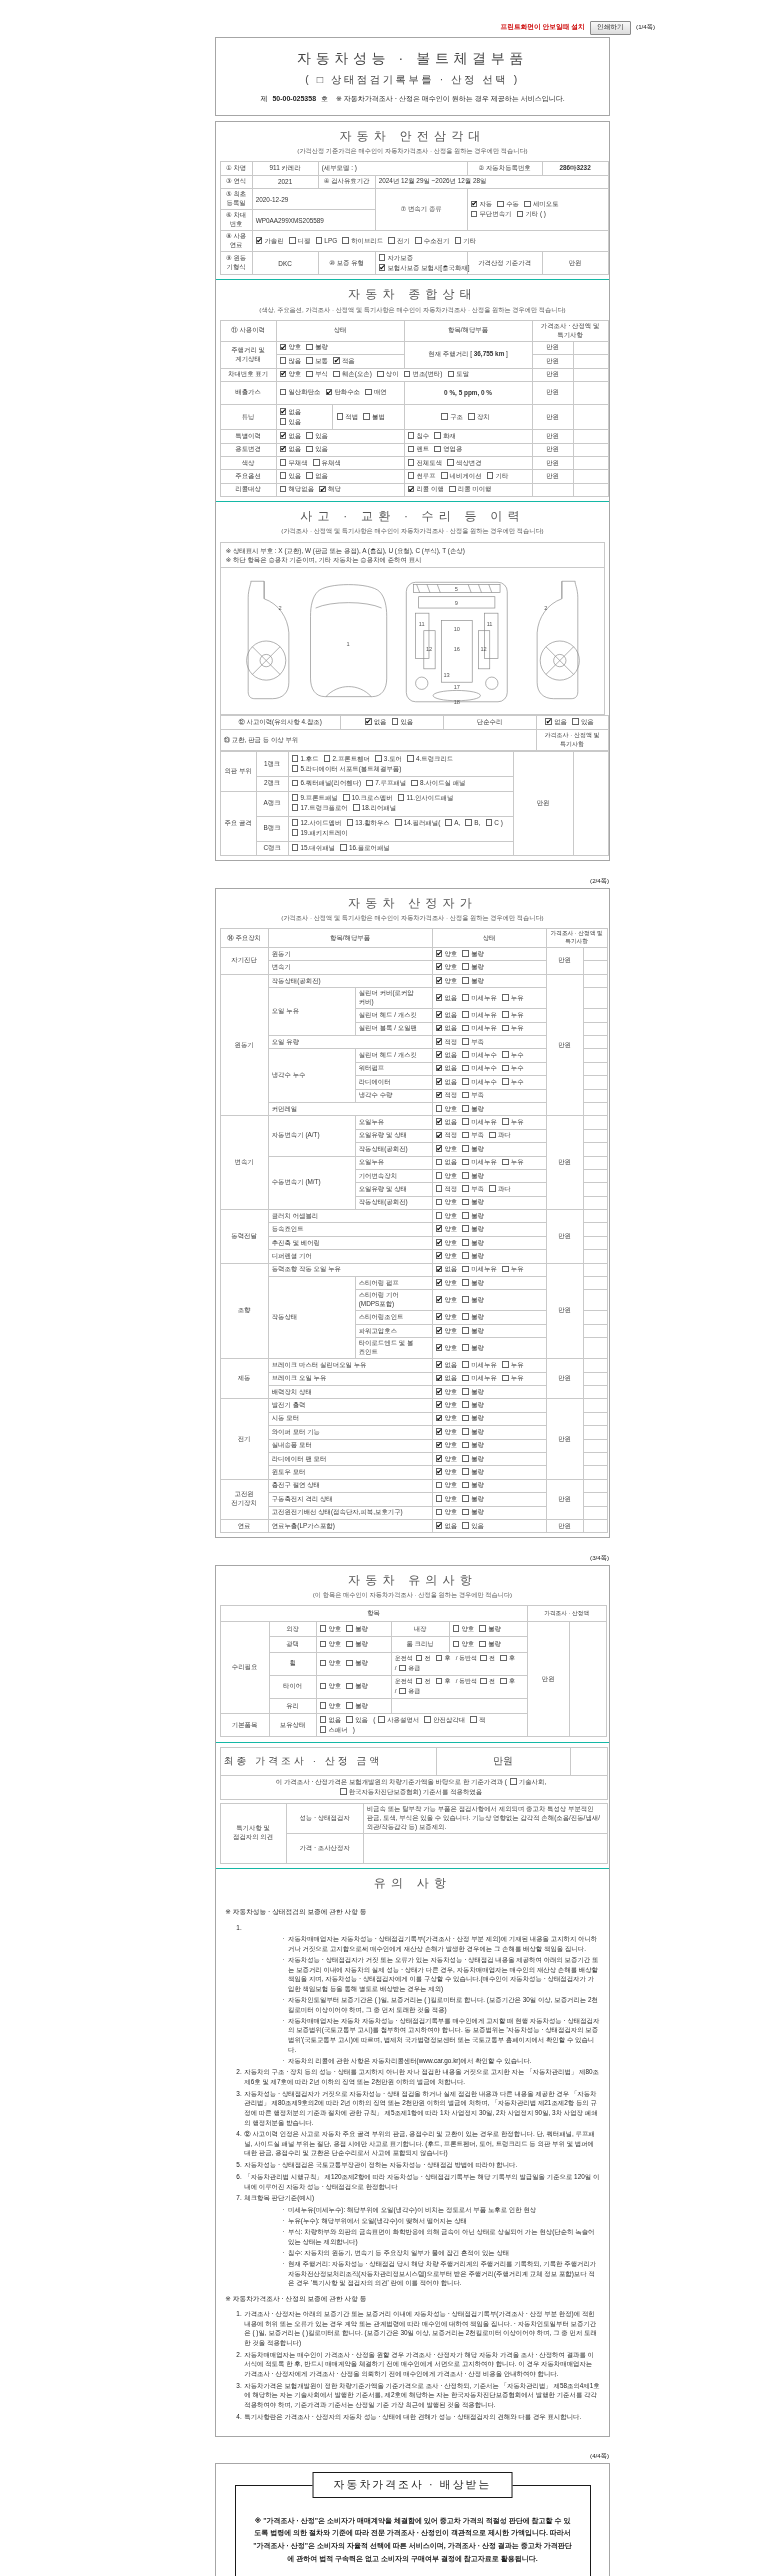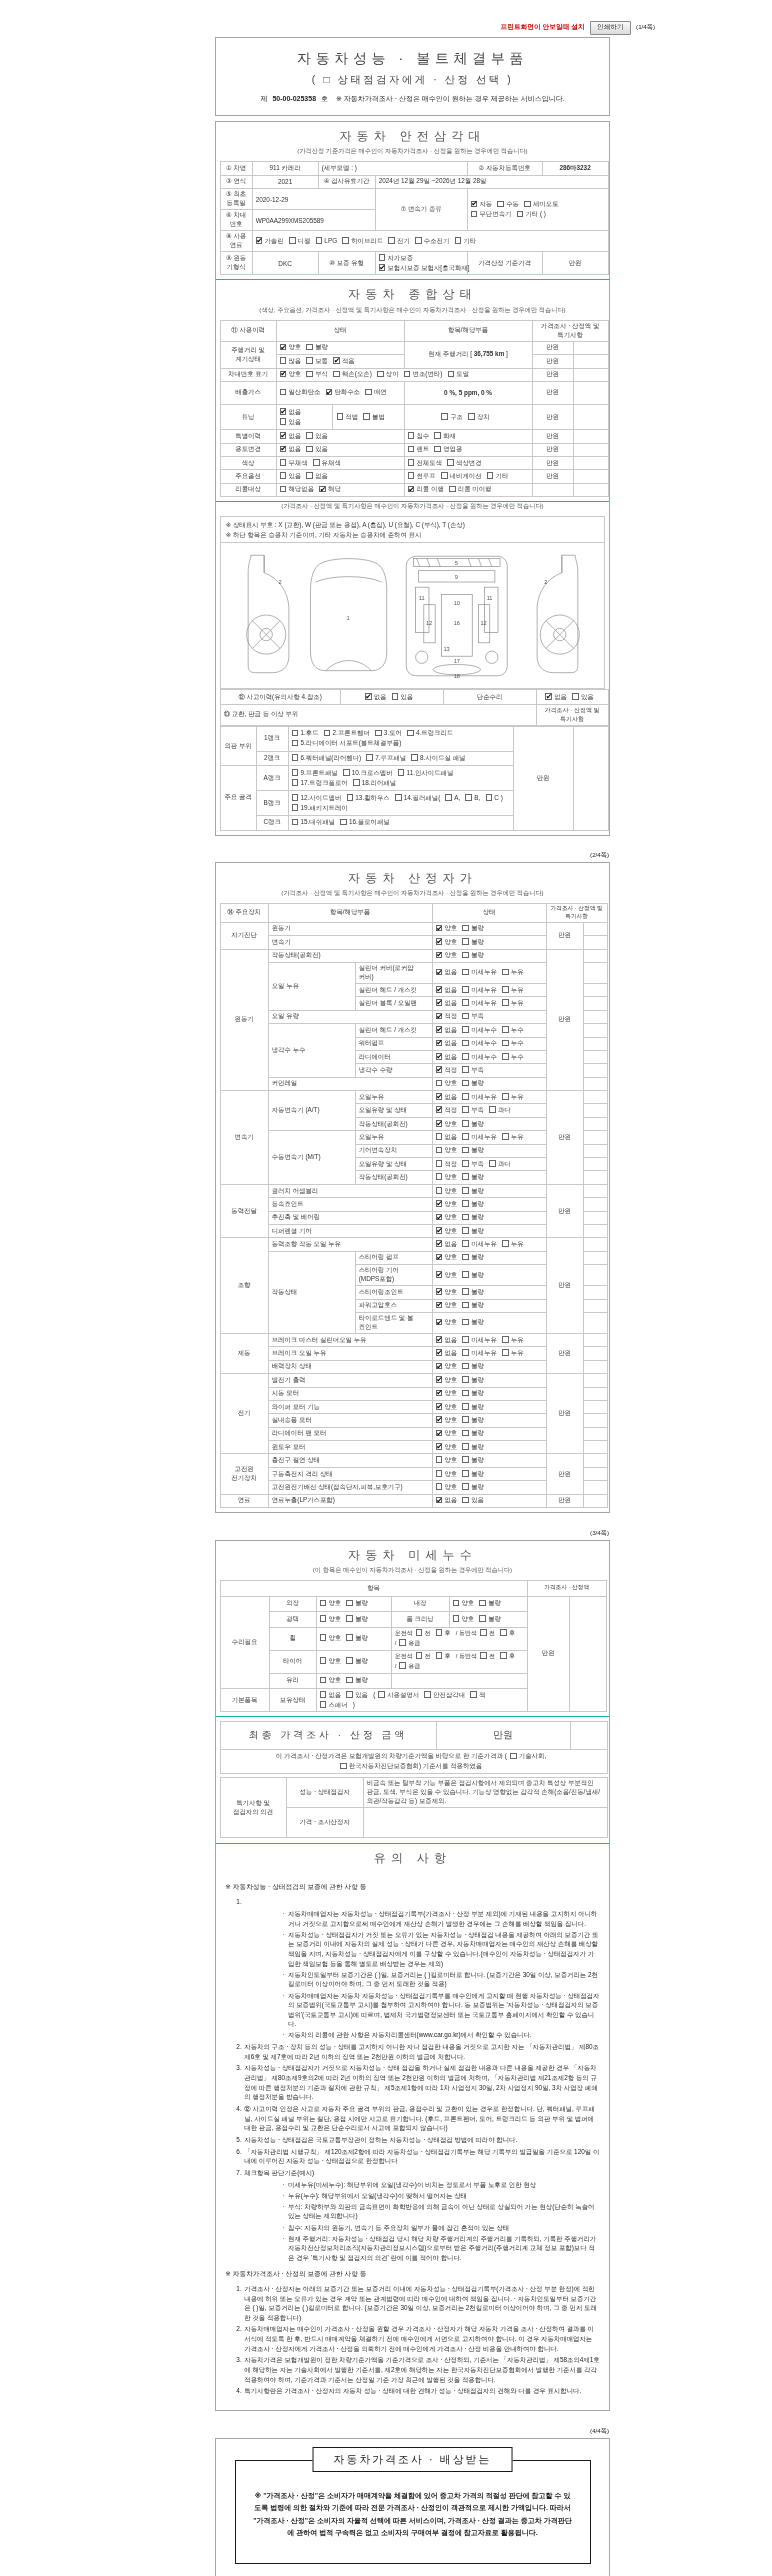--- a/index.html
+++ b/index.html
@@ -32,21 +32,21 @@
 .cb.on:after{content:"✔";position:absolute;left:-0.5px;top:-2.1px;font-size:7.7px;color:#000;font-weight:bold}
 .opt{display:inline-block;margin:0.5px 5.2px 0.5px 0;white-space:nowrap}
 .tx{display:inline-block;margin:0.5px 3.1px 0.5px 0}
 .split{display:flex;align-items:stretch;margin:-1px -3.1px;min-height:24px}
 .split>div{padding:2.1px 3.1px;display:flex;align-items:center;flex-wrap:wrap}
 .split>div+div{border-left:0.5px solid #c9c9c9}
 .stack .opt{display:block}
 .note-lines{border:0.5px solid #c9c9c9;border-bottom:none;padding:3.1px 5.2px;font-size:6.4px;line-height:1.45}
 .diagram-wrap{border:0.5px solid #c9c9c9;padding:5.2px 3.1px;text-align:center}
 .bigrow td{height:28px;font-size:9.8px;color:#444}
-.bigrow .flabel{letter-spacing:3.1px;text-align:center}
+.bigrow .flabel{letter-spacing:3.1px;text-align:left}
 .basisrow td{height:24px;text-align:center}
 .opiniontxt{font-size:6.2px;line-height:1.4}
 .notice{padding:7.2px 9.3px 12.4px;font-size:6.4px;line-height:1.5;color:#222}
 .nhead{margin:6.2px 0 5.2px;font-size:6.7px}
 .nitem{display:flex;gap:2.6px;margin:2.1px 0 2.1px 8.2px}
 .nn{flex:none;width:8.2px;text-align:right}
 .nsub{display:flex;gap:3.6px;margin:1.5px 0 1.5px 57px}
 .nb{flex:none;color:#555}
 .defwrap{padding:20.6px 18.5px 15.5px}
 .defbox{border:1.5px solid #1a1a1a;position:relative;padding:29px 17.5px 23px;text-align:center}
@@ -60,21 +60,21 @@
 <div class="topbar">
   <span class="install-note">프린트화면이 안보일때 설치</span>
   <button class="print-btn">인쇄하기</button>
   <span class="pagemark">(1/4쪽)</span>
 </div>
 
 <div class="doc">
 
   <div class="box titlebox">
     <div class="main-title">자동차성능 · 볼트체결부품</div>
-    <div class="main-sub">( □ 상태점검자에게 · 산정 선택 )</div>
+    <div class="main-sub">( □ 상태점검기록부를 · 산정 선택 )</div>
     <div class="docno-line">
       <span>제</span>
       <span class="no">50-00-025358</span>
       <span>호</span>
       &nbsp;&nbsp;&nbsp;<span>※ 자동차가격조사 · 산정은 매수인이 원하는 경우 제공하는 서비스입니다.</span>
     </div>
   </div>
 
   <div class="box">
 
@@ -232,20 +232,21 @@
           <td><span class="opt"><span class="cb on"></span><span>리콜 이행</span></span><span class="opt"><span class="cb"></span><span>리콜 미이행</span></span></td>
           <td></td>
           <td></td>
         </tr>
       </tbody>
           </table>
       </div>
     </div>
 
     <div class="sec">
+      <div class="sec-title">사고 · 교환 · 수리 등 이력</div>
       <div class="sec-sub">(가격조사 · 산정액 및 특기사항은 매수인이 자동차가격조사 · 산정을 원하는 경우에만 적습니다)</div>
       <div class="pad">
         <div class="note-lines">
           <div>※ 상태표시 부호 : X (교환), W (판금 또는 용접), A (흠집), U (요철), C (부식), T (손상)</div>
           <div>※ 하단 항목은 승용차 기준이며, 기타 자동차는 승용차에 준하여 표시</div>
         </div>
         <div class="diagram-wrap">
           <svg width="376" height="134" viewBox="0 0 730 260" style="font-size:13px">
             <g stroke="#8a8a8a" fill="none" stroke-width="1.3">
               <path d="M50,14 h26 v34 c28,10 46,36 48,66 v96 c0,20 -12,32 -32,32 h-34 c-9,0 -13,-5 -13,-14 V46 c0,-18 7,-30 5,-32 z"></path>
@@ -619,21 +620,21 @@
             </tbody>
       </table>
       </div>
     </div>
   </div>
 
   <div class="pagemark" style="text-align:right;padding:10.3px 1px 2.1px">(3/4쪽)</div>
 
   <div class="box">
     <div class="sec">
-      <div class="sec-title">자동차 미세누수</div>
+      <div class="sec-title">자동차 유의사항</div>
       <div class="sec-sub">(이 항목은 매수인이 자동차가격조사 · 산정을 원하는 경우에만 적습니다)</div>
       <div class="pad">
       <table class="grid">
         <colgroup>
               <col style="width:49px">
               <col style="width:47px">
               <col style="width:75px">
               <col style="width:58px">
               <col style="width:78px">
               <col style="width:42px">

